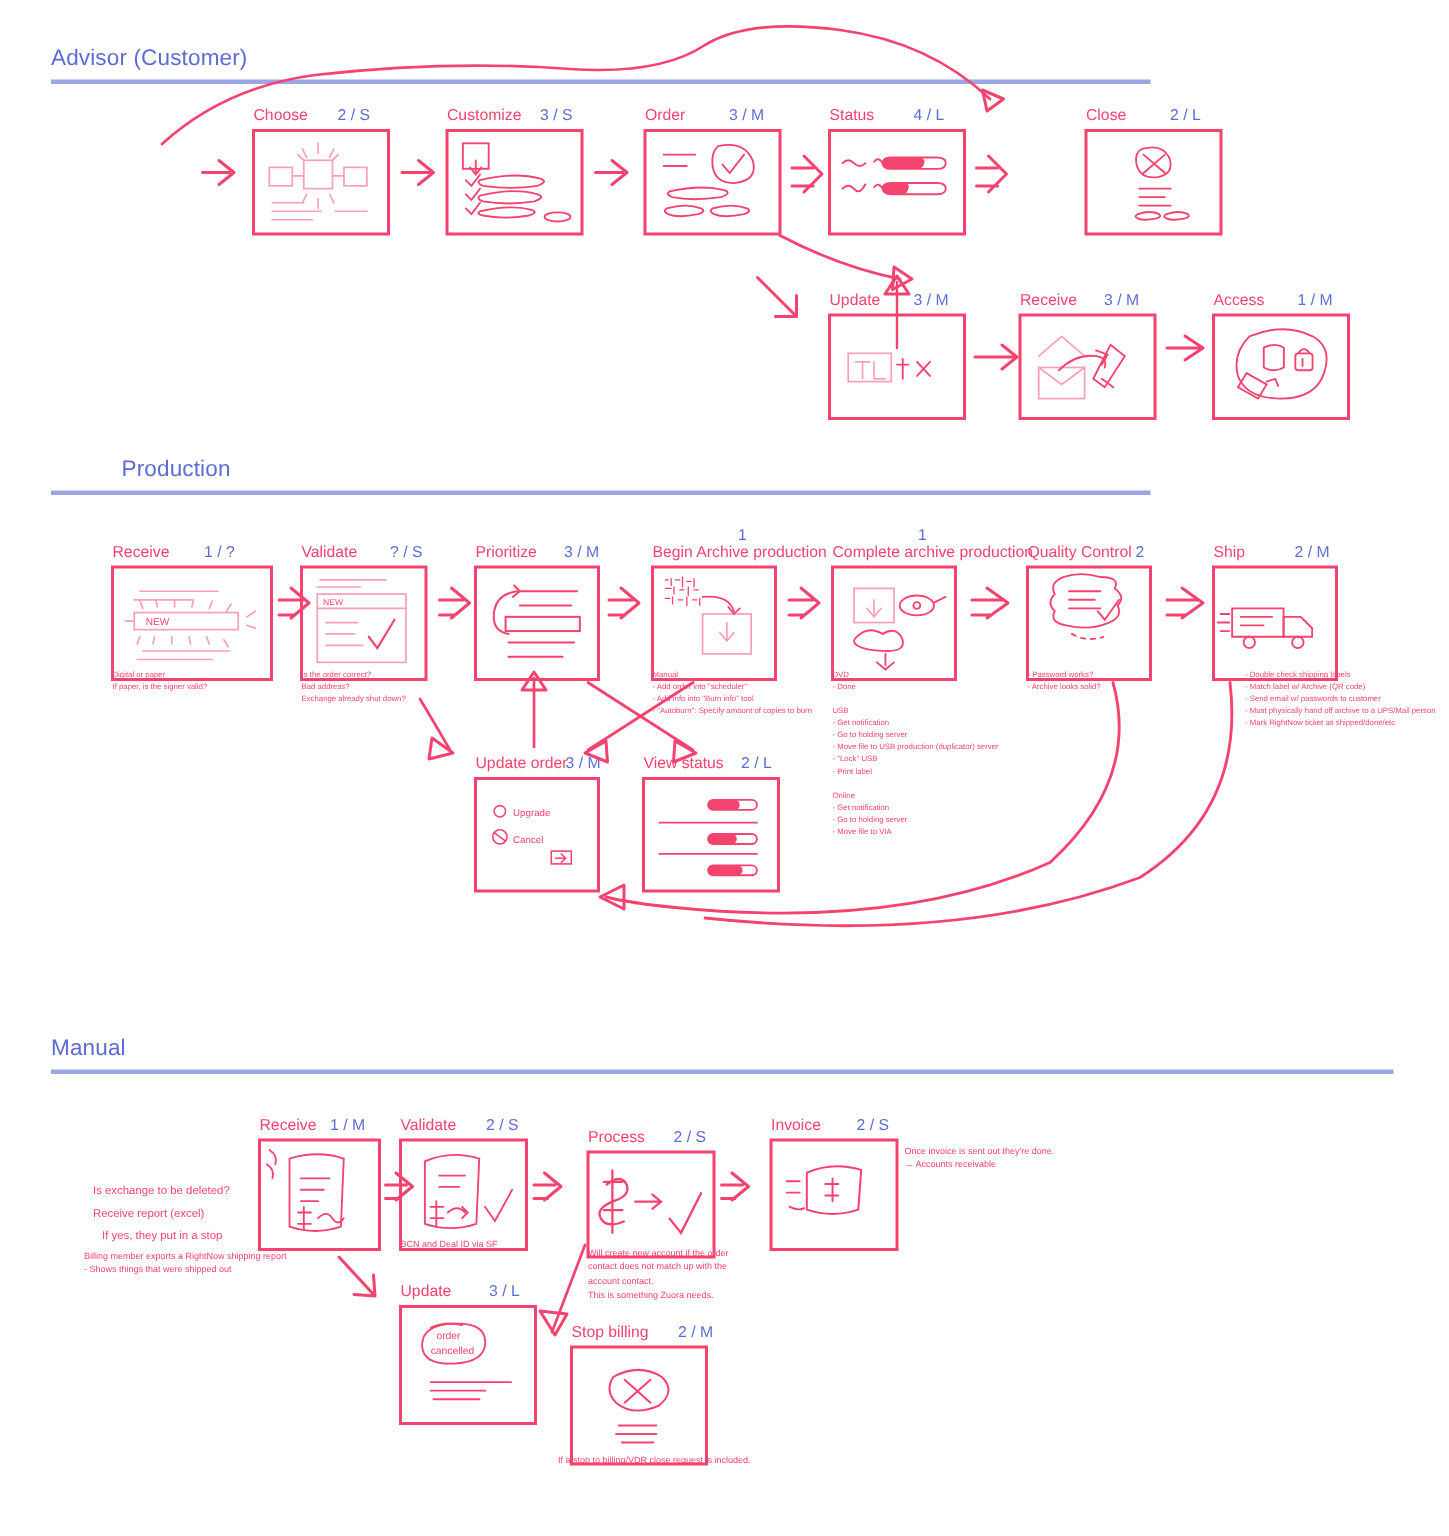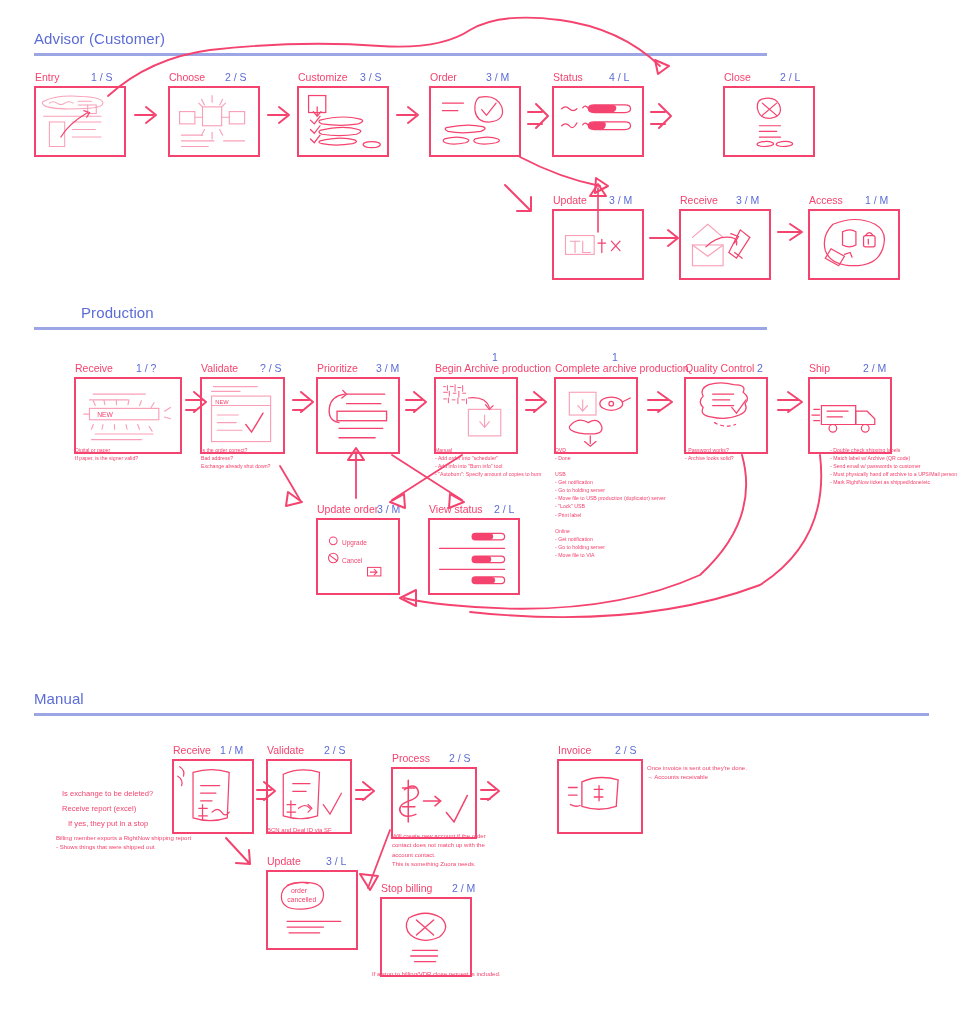--- a/index.html
+++ b/index.html
@@ -36,41 +36,20 @@
 </head>
 <body>
 
 <div class="stage">
 
   <div class="abs" style="left:34px;top:30px;">
     <div class="sec-title">Advisor (Customer)</div>
   </div>
   <div class="abs sec-rule" style="left:34px;top:53px;width:733px;"></div>
 
-  <div class="card-wrap" style="left:34px;top:71px;width:92px;height:86px;">
-    <div class="card-label">Entry</div>
-    <div class="card-meta" style="left:57px;">1 / S</div>
-    <div class="card-box" style="width:92px;height:71px;">
-      <svg viewBox="0 0 92 71" preserveAspectRatio="none">
-        <g fill="none" stroke="#f9a0b8" stroke-width="1.1" stroke-linecap="round">
-          <path d="M8 14 Q22 7 48 9 Q70 10 70 16 Q70 22 44 22 Q14 23 8 18 Q5 15 8 14Z"></path>
-          <path d="M14 16 q4-3 8 0 q4 3 8 0 q4-3 9 0"></path>
-          <path d="M44 14 h14 M44 18 h10"></path>
-          <rect x="54" y="18" width="9" height="9"></rect>
-          <path d="M8 30 h60"></path>
-          <rect x="14" y="36" width="16" height="26"></rect>
-          <path d="M38 36 h30 M38 44 h24 M38 52 h30"></path>
-        </g>
-        <g fill="none" stroke="#f4436e" stroke-width="1.3" stroke-linecap="round">
-          <path d="M26 52 Q34 38 54 26"></path>
-          <path d="M50 24 l6 2 l-3 5"></path>
-        </g>
-      </svg>
-    </div>
-  </div>
 
   <div class="card-wrap" style="left:168px;top:71px;width:92px;height:86px;">
     <div class="card-label">Choose</div>
     <div class="card-meta" style="left:57px;">2 / S</div>
     <div class="card-box" style="width:92px;height:71px;">
       <svg viewBox="0 0 92 71" preserveAspectRatio="none">
         <g fill="none" stroke="#f9a0b8" stroke-width="1.2" stroke-linecap="round">
           <rect x="10" y="25" width="16" height="13"></rect>
           <rect x="34" y="20" width="20" height="20"></rect>
           <rect x="62" y="25" width="16" height="13"></rect>
@@ -472,21 +451,21 @@
           <path d="M56 46 l8 10 l14 -28"></path>
         </g>
       </svg>
     </div>
     <div class="note mid" style="left:1px;top:80px;width:140px;">Will create new account if the order
 contact does not match up with the
 account contact.
 This is something Zuora needs.</div>
   </div>
 
-  <div class="card-wrap" style="left:513px;top:744px;width:82px;height:90px;margin-left:44px;">
+  <div class="card-wrap" style="left:513px;top:744px;width:82px;height:90px;">
     <div class="card-label">Invoice</div>
     <div class="card-meta" style="left:58px;">2 / S</div>
     <div class="card-box" style="width:86px;height:75px;">
       <svg viewBox="0 0 86 75" preserveAspectRatio="none">
         <g fill="none" stroke="#f4436e" stroke-width="1.4" stroke-linecap="round">
           <path d="M24 22 Q42 14 62 20 L60 48 Q42 54 24 48 Z"></path>
           <path d="M42 26 v16 M37 30 h9 M37 38 h9"></path>
           <path d="M10 28 h9 M10 36 h9"></path>
           <path d="M12 46 q6 3 10 1"></path>
         </g>

